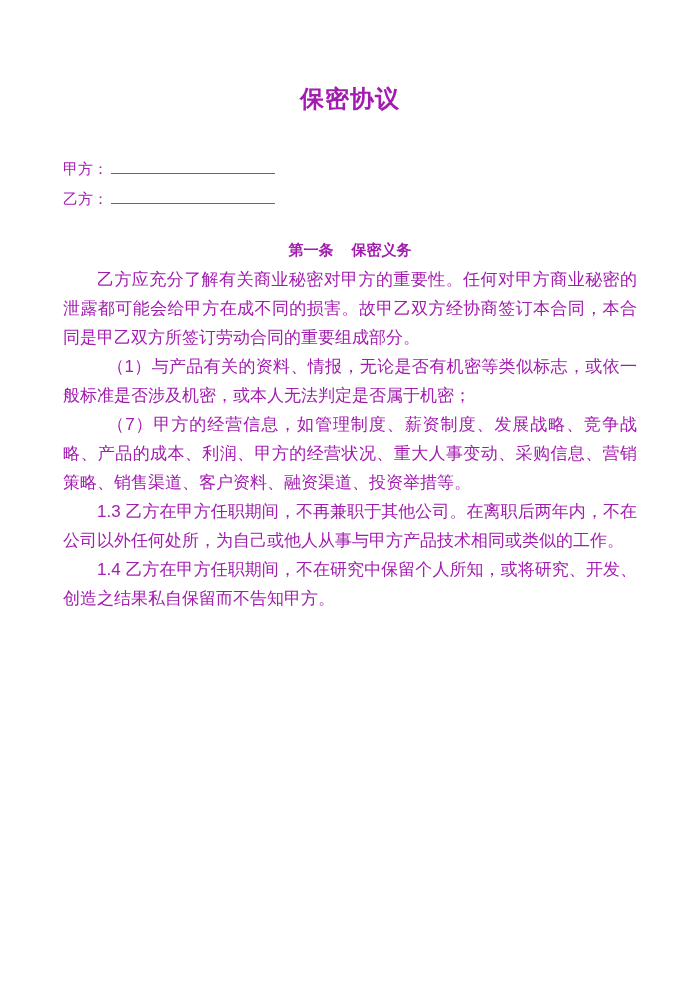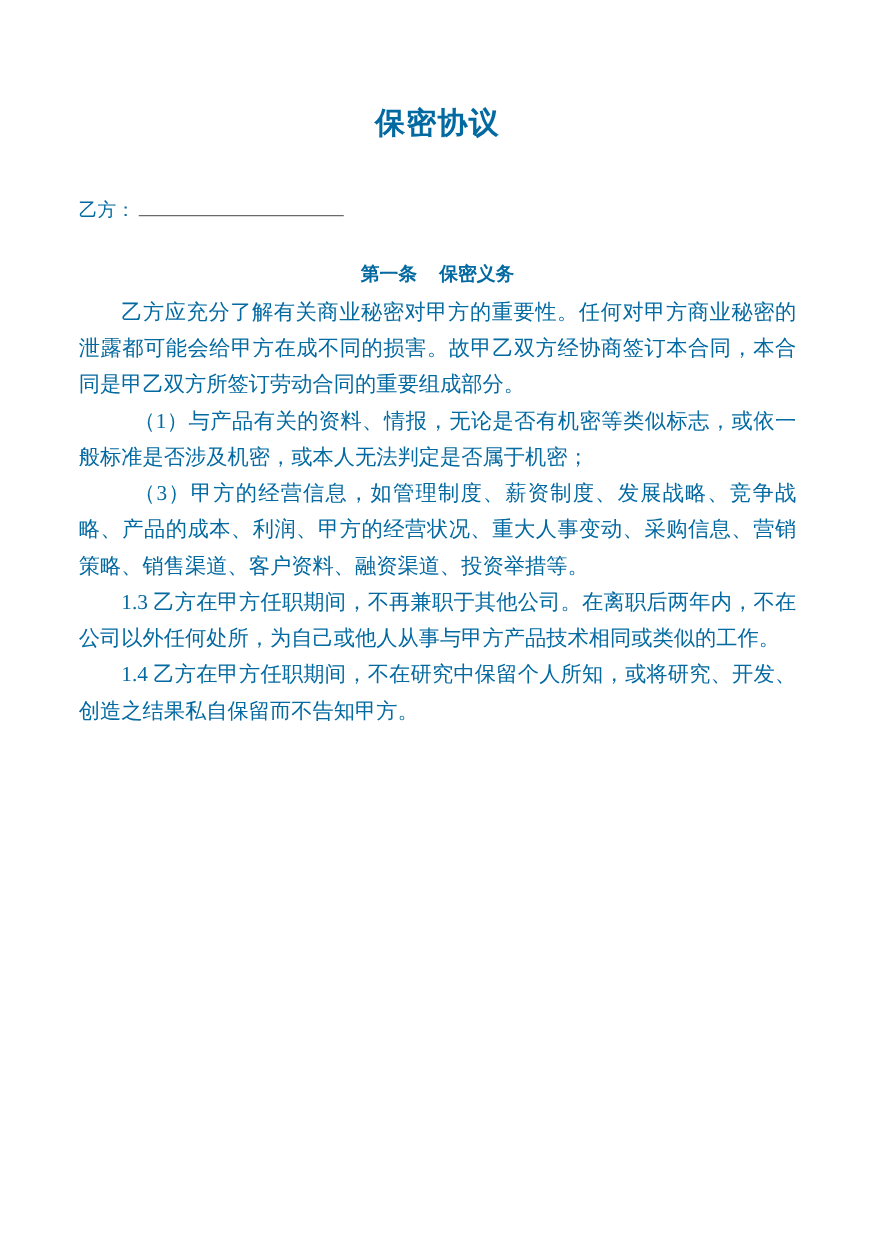--- a/index.html
+++ b/index.html
@@ -7,22 +7,22 @@
     padding: 0;
     background: #ffffff;
   }
   .page {
     position: relative;
     width: 700px;
     height: 810px;
     box-sizing: border-box;
     padding: 84px 63px 0 63px;
     background: #ffffff;
-    font-family: Liberation Serif, serif;
-    color: #0369a1;
+    font-family: Liberation Sans, sans-serif;
+    color: #a21caf;
     overflow: hidden;
   }
   .doc-title {
     text-align: center;
     font-size: 24px;
     font-weight: bold;
     line-height: 30px;
     letter-spacing: 1px;
   }
   .parties {
@@ -70,30 +70,33 @@
 </style>
 </head>
 <body>
 
 <div class="page">
 
   <div class="doc-title">保密协议</div>
 
   <div class="parties">
     <div class="party-row">
+      <span>甲方：</span><span class="blank-line"></span>
+    </div>
+    <div class="party-row">
       <span>乙方：</span><span class="blank-line"></span>
     </div>
   </div>
 
   <div class="section-heading">
     <span>第一条</span>
     <span class="sec-title">保密义务</span>
   </div>
 
   <div class="doc-body">
     <p>乙方应充分了解有关商业秘密对甲方的重要性。任何对甲方商业秘密的泄露都可能会给甲方在成不同的损害。故甲乙双方经协商签订本合同，本合同是甲乙双方所签订劳动合同的重要组成部分。</p>
     <p class="item">（1）与产品有关的资料、情报，无论是否有机密等类似标志，或依一般标准是否涉及机密，或本人无法判定是否属于机密；</p>
-    <p class="item">（3）甲方的经营信息，如管理制度、薪资制度、发展战略、竞争战略、产品的成本、利润、甲方的经营状况、重大人事变动、采购信息、营销策略、销售渠道、客户资料、融资渠道、投资举措等。</p>
+    <p class="item">（7）甲方的经营信息，如管理制度、薪资制度、发展战略、竞争战略、产品的成本、利润、甲方的经营状况、重大人事变动、采购信息、营销策略、销售渠道、客户资料、融资渠道、投资举措等。</p>
     <p>1.3 乙方在甲方任职期间，不再兼职于其他公司。在离职后两年内，不在公司以外任何处所，为自己或他人从事与甲方产品技术相同或类似的工作。</p>
     <p>1.4 乙方在甲方任职期间，不在研究中保留个人所知，或将研究、开发、创造之结果私自保留而不告知甲方。</p>
   </div>
 
 </div>
 
 </body></html>

